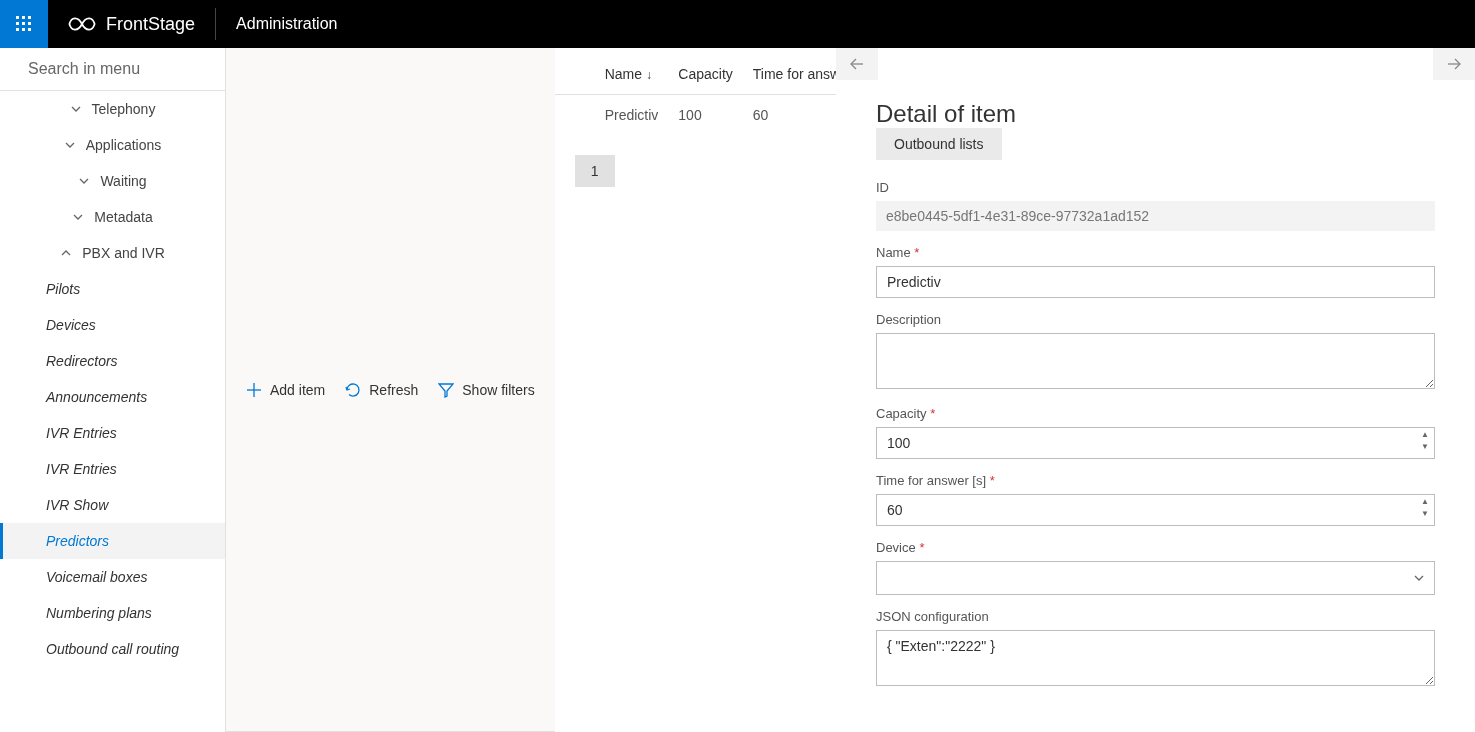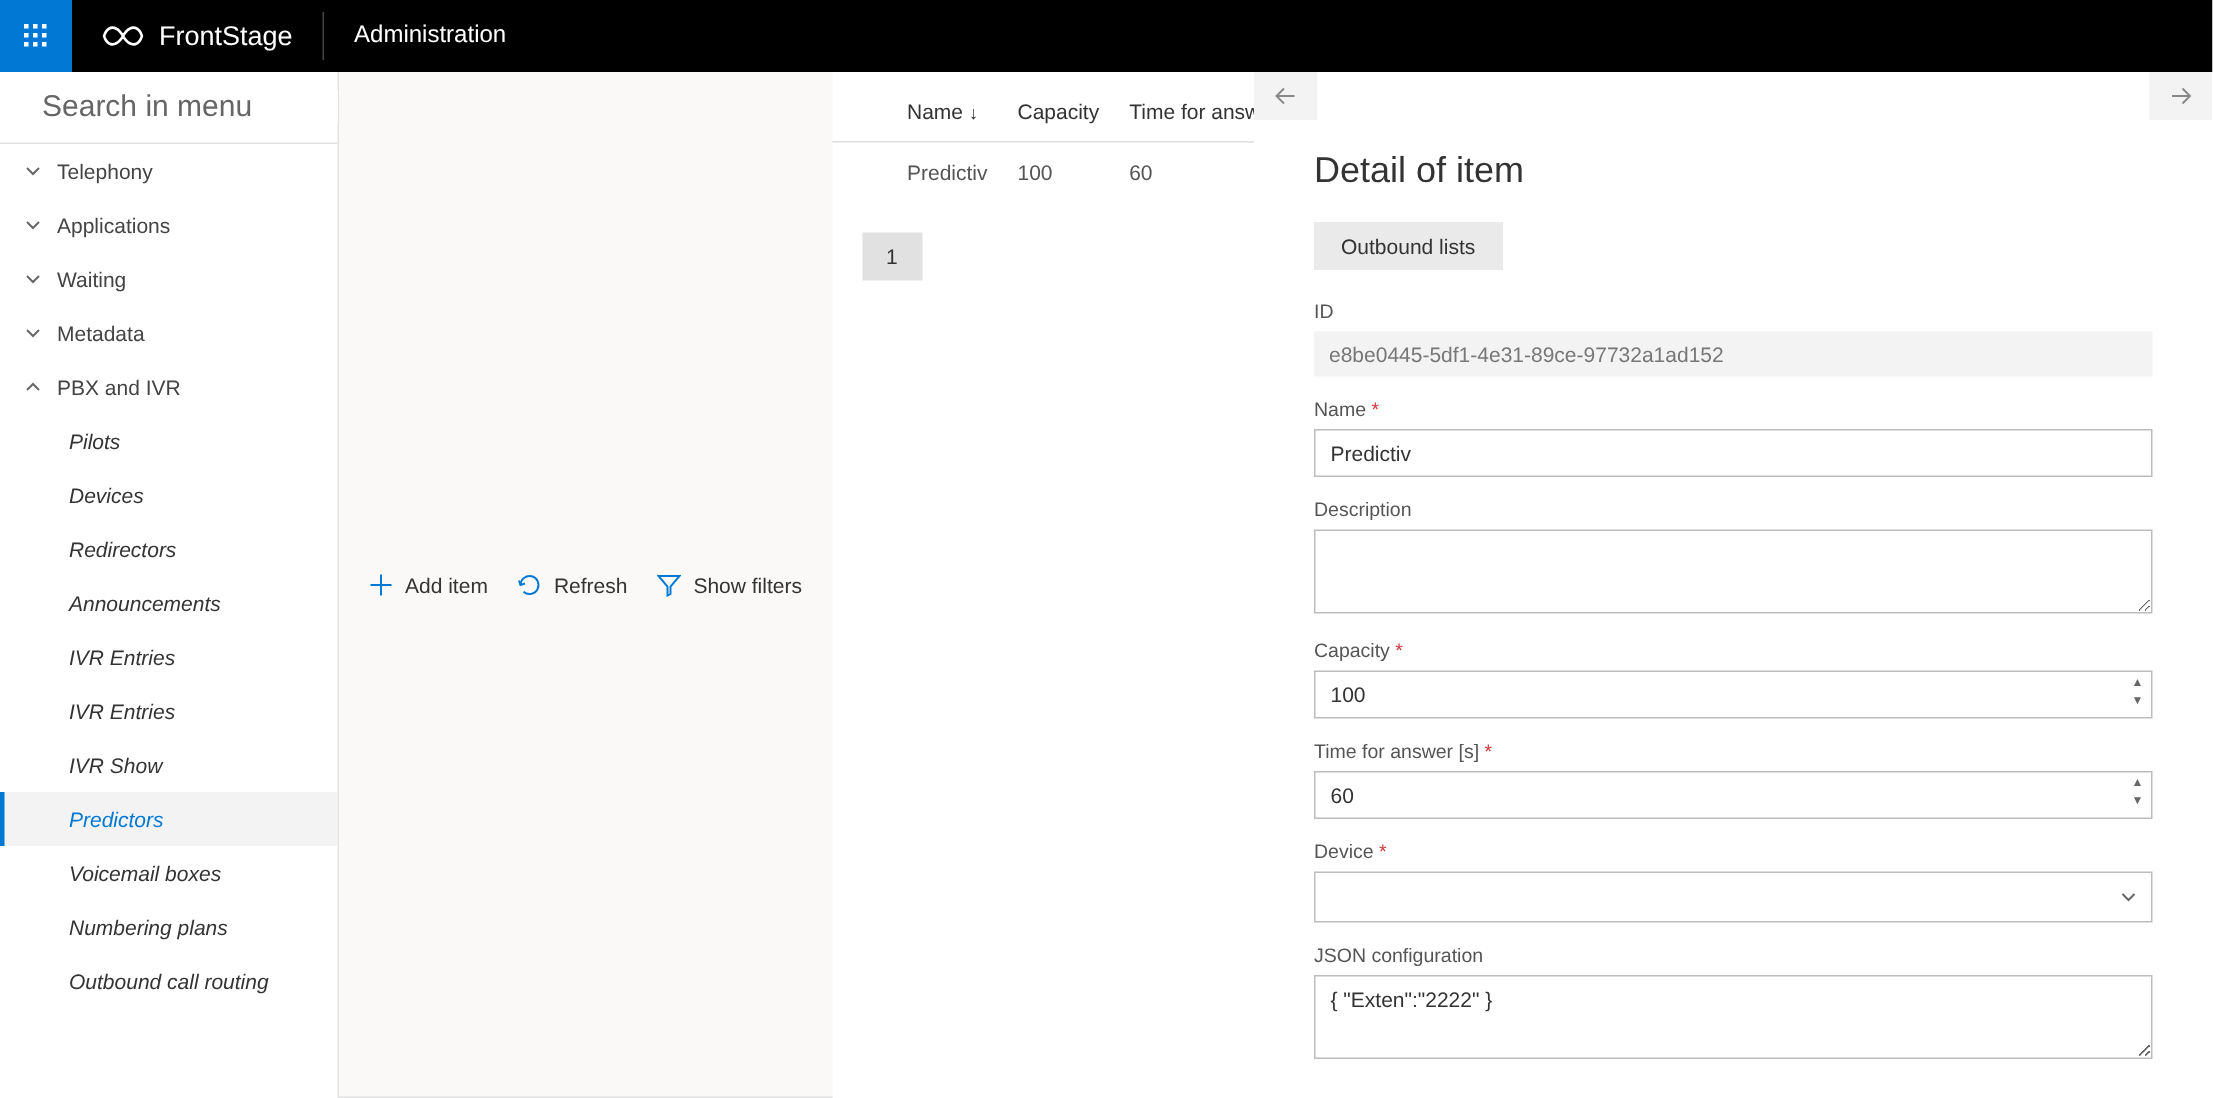--- a/index.html
+++ b/index.html
@@ -13,23 +13,23 @@
   .topbar .brand svg { width: 28px; height: 20px; }
   .topbar .brand-name { font-size: 18px; font-weight: 400; }
   .topbar .page-title { padding: 0 20px; font-size: 16px; }
   
   
   .main { display: flex; flex: 1; overflow: hidden; }
   
   
   .sidebar { width: 226px; border-right: 1px solid #e1e1e1; display: flex; flex-direction: column; overflow-y: auto; }
   .search-row { display: flex; align-items: center; gap: 10px; padding: 12px 18px; border-bottom: 1px solid #e1e1e1; color: #0078d4; }
-  .search-row input { border: none; outline: none; font-size: 20px; color: #333; flex: 1; }
+  .search-row input { border: none; outline: none; font-size: 16px; color: #333; flex: 1; }
   .search-row input::placeholder { color: #666; }
-  .nav-group { display: flex; align-items: center; gap: 10px; padding: 10px 16px; cursor: pointer; color: #444; }
+  .nav-group { display: flex; align-items: center; gap: 10px; padding: 10px 16px; cursor: pointer; color: #444; justify-content: center; }
   .nav-group .chev { width: 12px; flex-shrink: 0; }
   .nav-sub { padding: 10px 10px 10px 46px; cursor: pointer; color: #333; font-style: italic; }
   .nav-sub.active { background: #f3f3f3; color: #0078d4; border-left: 3px solid #0078d4; padding-left: 43px; }
   
   
   .content { flex: 1; display: flex; flex-direction: row; position: relative; }
   .toolbar { display: flex; align-items: center; gap: 20px; padding: 10px 20px; border-bottom: 1px solid #e1e1e1; background: #faf9f8; }
   .toolbar .tbtn { display: flex; align-items: center; gap: 8px; cursor: pointer; color: #333; }
   .toolbar .tbtn svg { color: #0078d4; }
   
@@ -41,21 +41,21 @@
   td.first { padding-left: 50px; }
   
   .pager { margin: 20px 0 0 20px; }
   .pager .page { display: inline-flex; align-items: center; justify-content: center; width: 40px; height: 32px; background: #e1e1e1; cursor: pointer; }
   
   
   .detail-panel { position: absolute; top: 0; right: 0; width: 639px; height: 100%; background: #fff; display: flex; flex-direction: column; }
   .panel-nav { display: flex; justify-content: space-between; height: 32px; }
   .panel-nav .navbtn { width: 42px; height: 32px; background: #f3f3f3; display: flex; align-items: center; justify-content: center; cursor: pointer; color: #888; }
   .panel-body { flex: 1; padding: 20px 40px 20px 40px; overflow-y: auto; }
-  .panel-title { font-size: 24px; font-weight: 300; color: #333; margin-bottom: 20px; }
+  .panel-title { font-size: 24px; font-weight: 300; color: #333; }
   .pill { display: inline-block; background: #eaeaea; padding: 8px 18px; margin-bottom: 20px; cursor: pointer; font-size: 14px; color: #333; }
   
   .field { margin-bottom: 14px; }
   .field label { display: block; font-size: 13px; color: #555; margin-bottom: 6px; }
   .field .req { color: #d13438; }
   .field input[type=text], .field .readonly, .field textarea, .field .numfield, .field .select {
     width: 100%; border: 1px solid #bdbdbd; padding: 7px 10px; font-size: 14px; font-family: inherit; background: #fff; color: #333;
   }
   .field .readonly { background: #f3f3f3; border: none; color: #777; }
   .field textarea { resize: both; height: 56px; }

